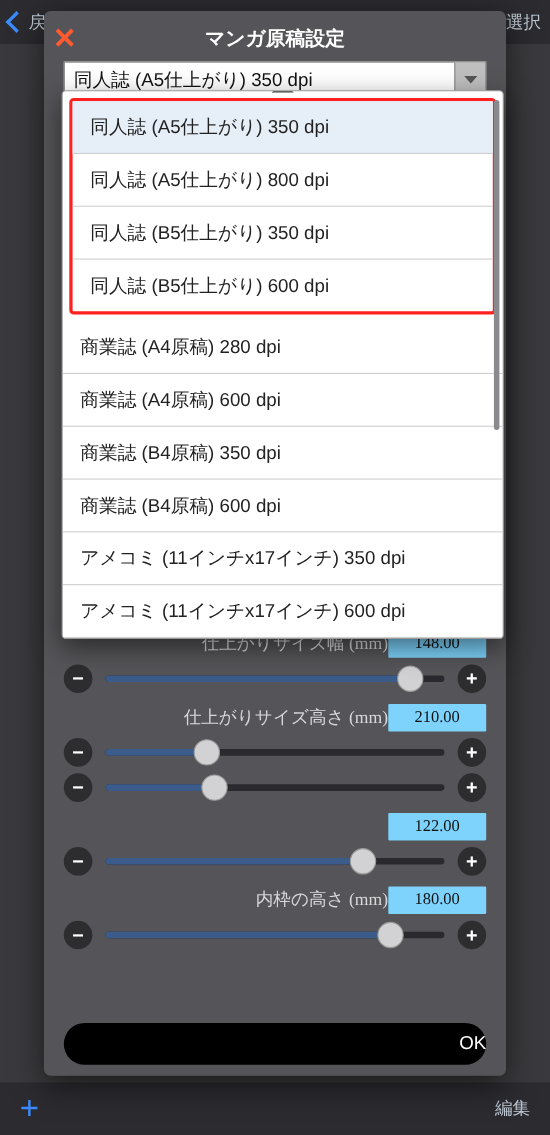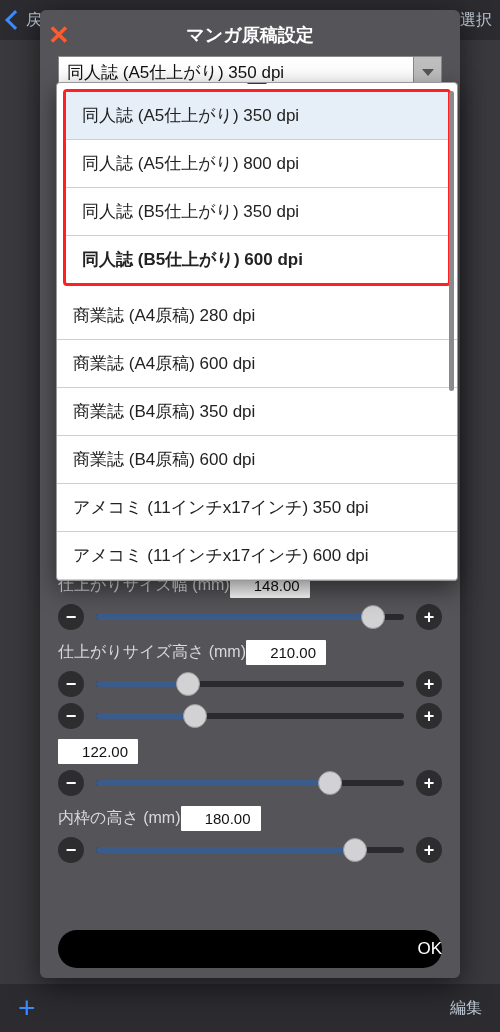--- a/index.html
+++ b/index.html
@@ -51,25 +51,26 @@
     font-size: 26px; font-weight: 700; color: #ff5a30;
     cursor: pointer;
   }
 
   .settings {
     padding: 4px 18px 0 18px;
     color: #d9d9dc; font-size: 16px;
   }
   .setting-label { margin-top: 6px; margin-bottom: 4px; }
   .row-inline {
-    display: flex; justify-content: flex-start; align-items: center;
+    display: flex; justify-content: flex-end; align-items: center;
     margin-top: 10px;
+    font-family: Liberation Serif, serif;
   }
   .row-inline .value-box {
-    background: #ffffff; color: #111; padding: 4px 10px; min-width: 80px;
+    background: #7dd3fc; color: #111; padding: 4px 24px; min-width: 80px;
     text-align: right; font-size: 15px; border-radius: 1px;
   }
   .slider-row {
     display: flex; align-items: center; gap: 12px;
     margin-top: 6px; margin-bottom: 4px;
   }
   .circ-btn {
     width: 26px; height: 26px; border-radius: 50%;
     background: #2d2d30; color: #fff;
     display: flex; align-items: center; justify-content: center;
@@ -134,21 +135,21 @@
   .dd-item {
     padding: 12px 16px; border-bottom: 1px solid #cfcfcf;
     cursor: pointer;
   }
   .dd-item.selected { background: #e6eef8; }
   .dd-highlight-group {
     border: 3px solid #ff2020; border-radius: 4px;
     margin: 6px;
   }
   .dd-highlight-group .dd-item { border-bottom: 1px solid #cfcfcf; }
-  .dd-highlight-group .dd-item:last-child { border-bottom: none; font-weight: bold; }
+  .dd-highlight-group .dd-item:last-child { border-bottom: none; }
   .dd-scrollbar {
     position: absolute; right: 3px; top: 8px; width: 5px; height: 300px;
     background: #8a8a8e; border-radius: 3px;
   }
 </style>
 </head>
 <body>
 
 <div class="topbar">
   <div class="left">

